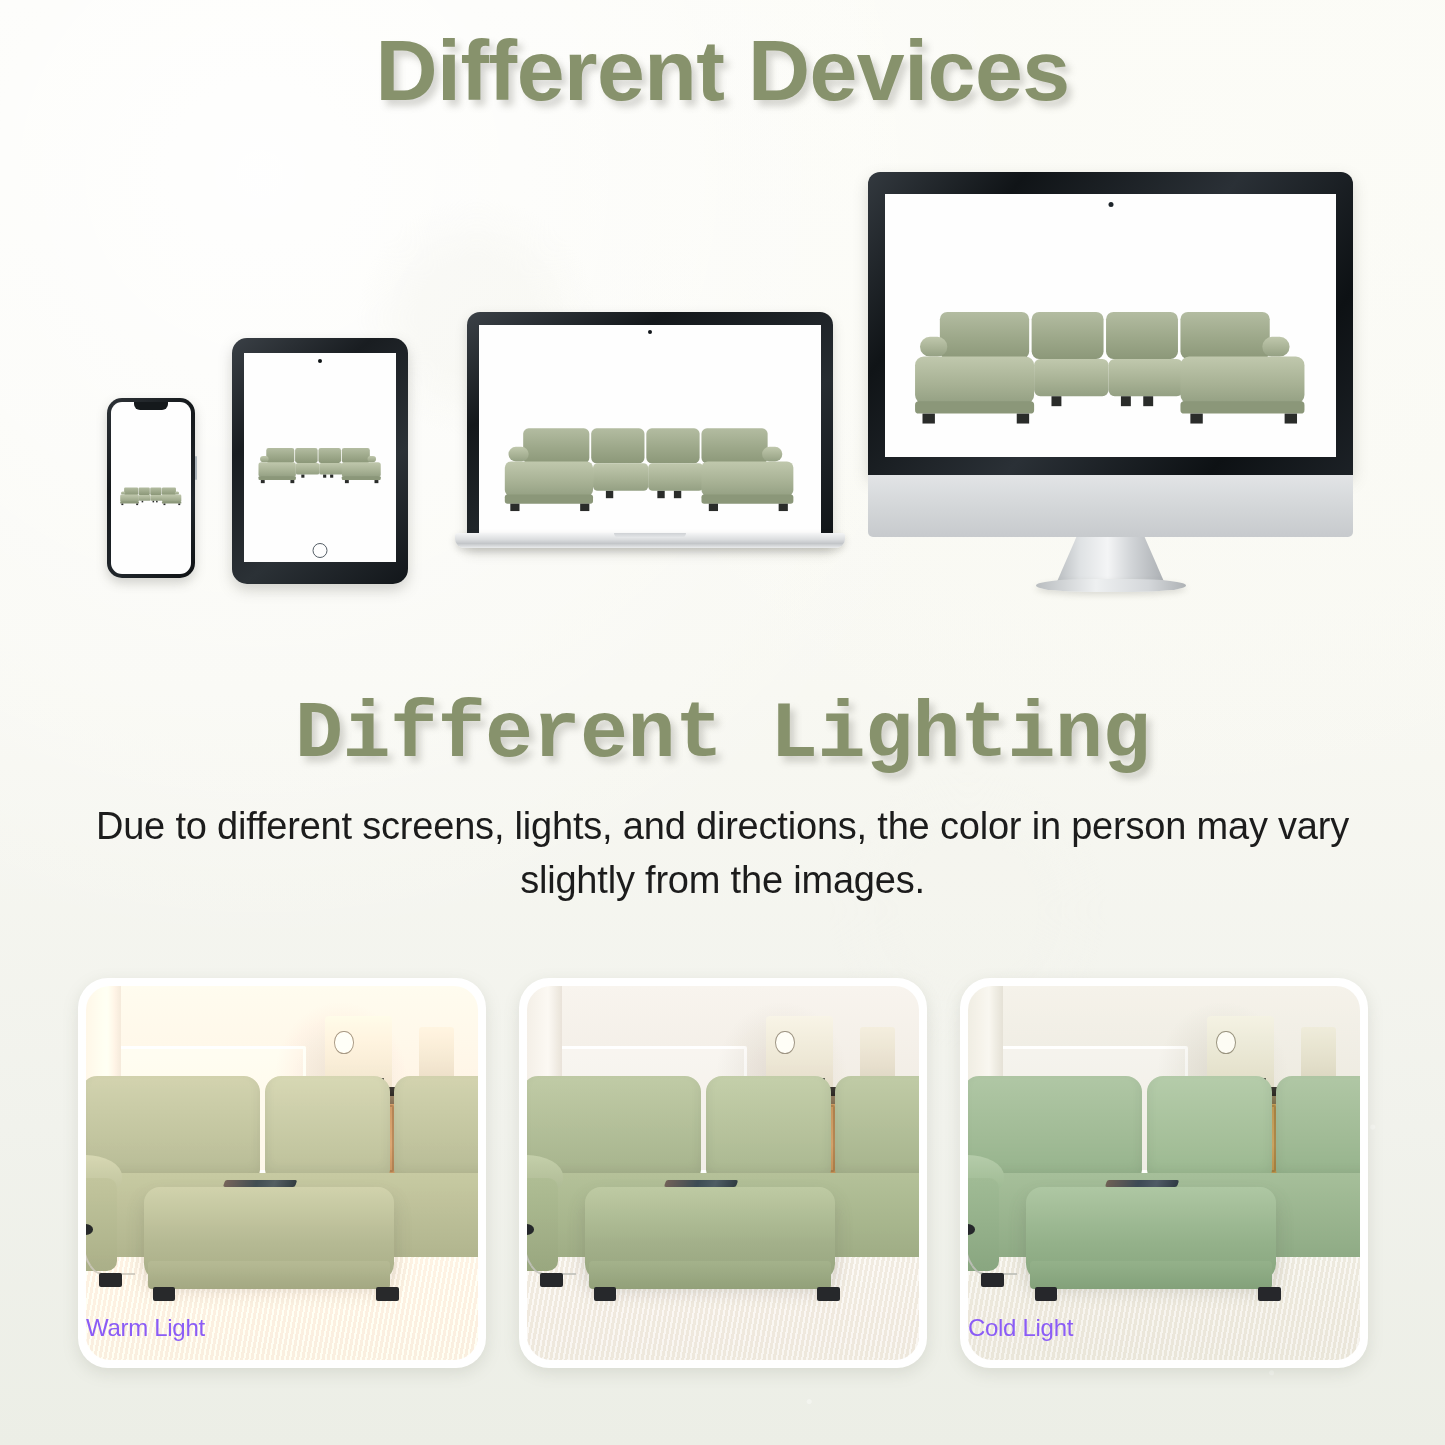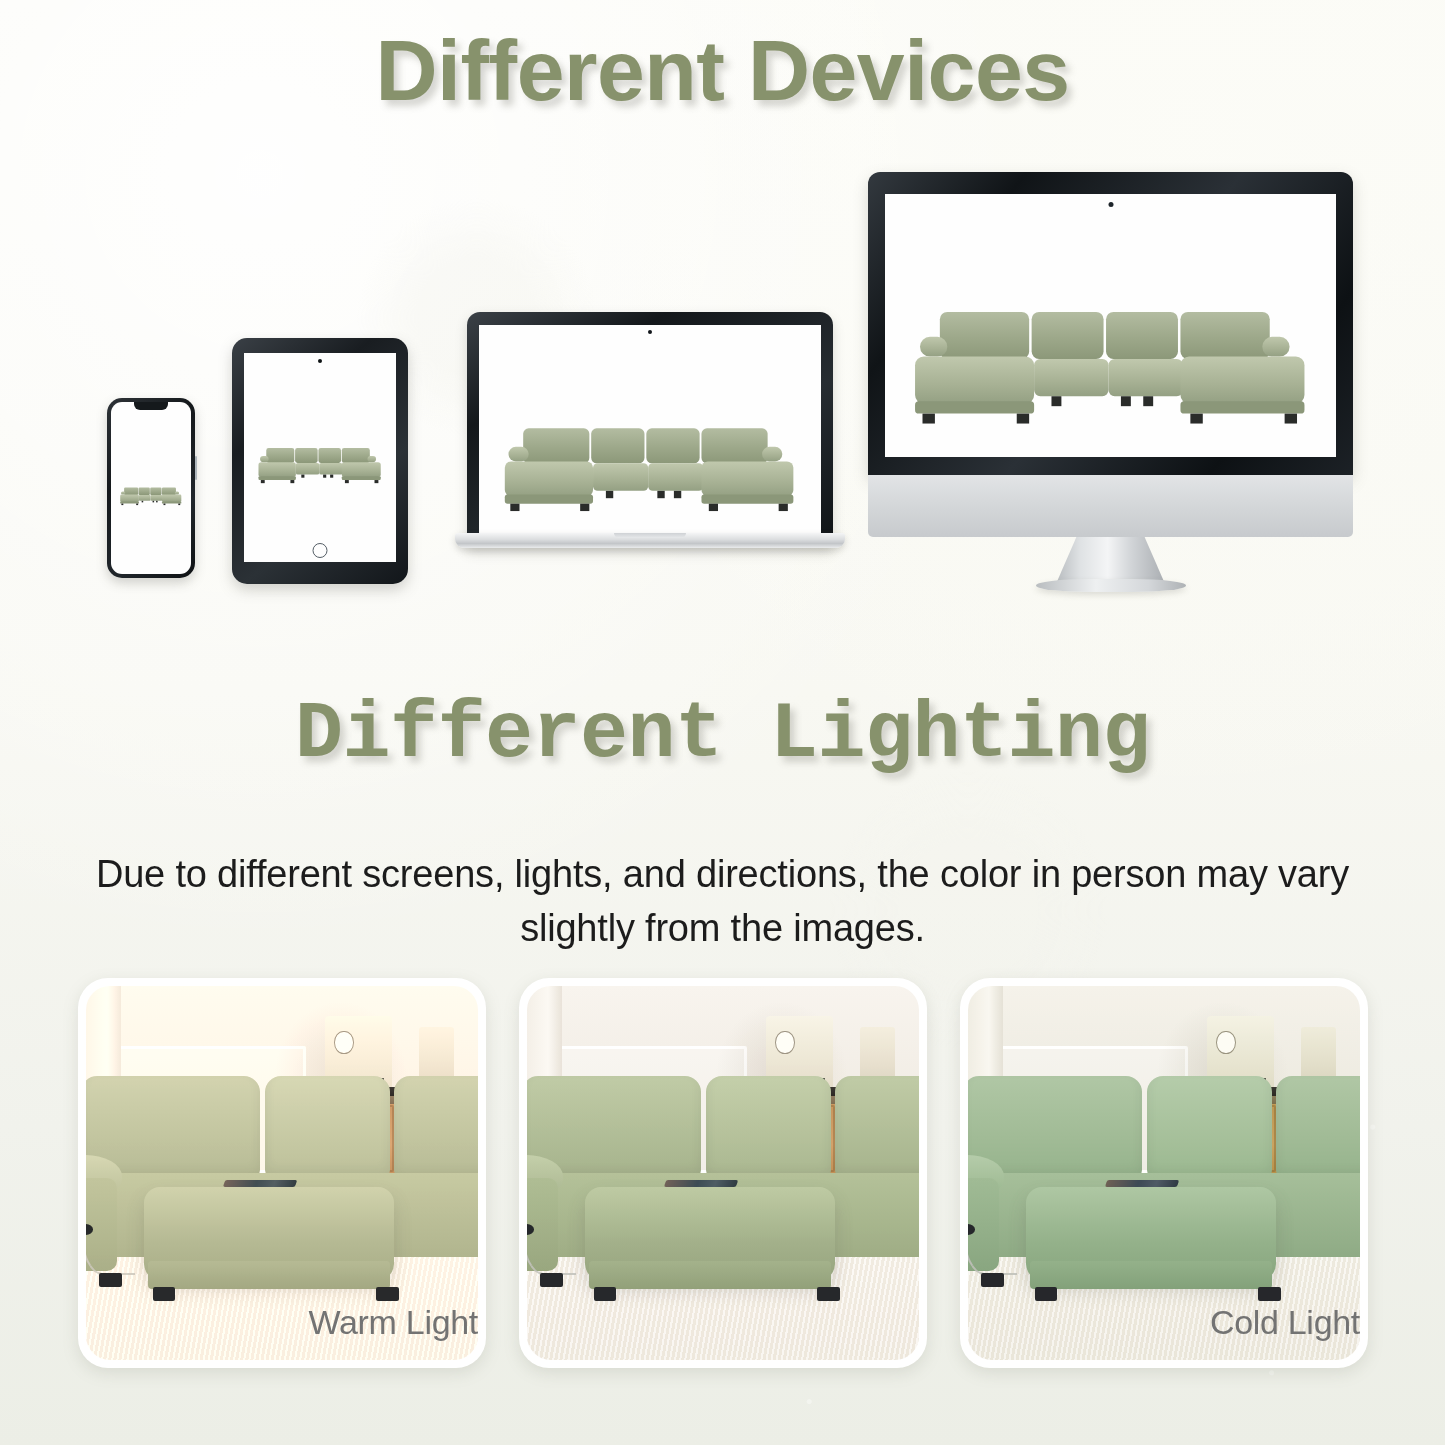--- a/index.html
+++ b/index.html
@@ -62,21 +62,20 @@
     position: absolute;
     top: 800px;
     left: 50%;
     transform: translateX(-50%);
     width: 1330px;
     text-align: center;
     font-size: 38px;
     line-height: 1.42;
     color: #1c1c1c;
     letter-spacing: -0.2px;
-    margin-top: 48px;
   }
 
   
   .devices { position: absolute; top: 160px; left: 0; width: 1445px; height: 470px; }
 
   .sofa-wrap {
     position: absolute;
     left: 50%;
     transform: translateX(-50%);
     width: 88%;
@@ -435,23 +434,23 @@
     position: absolute;
     width: 5%; height: 6%;
     background: #25272a;
     border-radius: 2px;
   }
 
   .light-label {
     position: absolute;
     bottom: 18px;
     width: 100%;
-    text-align: right;
-    font-size: 34px;
-    color: #737373;
+    text-align: left;
+    font-size: 24px;
+    color: #8b5cf6;
     letter-spacing: -0.3px;
     z-index: 5;
   }
 
   
   #light-card-warm    .room { filter: saturate(1.02) sepia(0.12) brightness(1.03) hue-rotate(-4deg); }
   #light-card-natural .room { filter: saturate(1.0)  brightness(1.02); }
   #light-card-cold    .room { filter: saturate(1.06) hue-rotate(8deg) brightness(1.01); }
 </style>
 </head>

